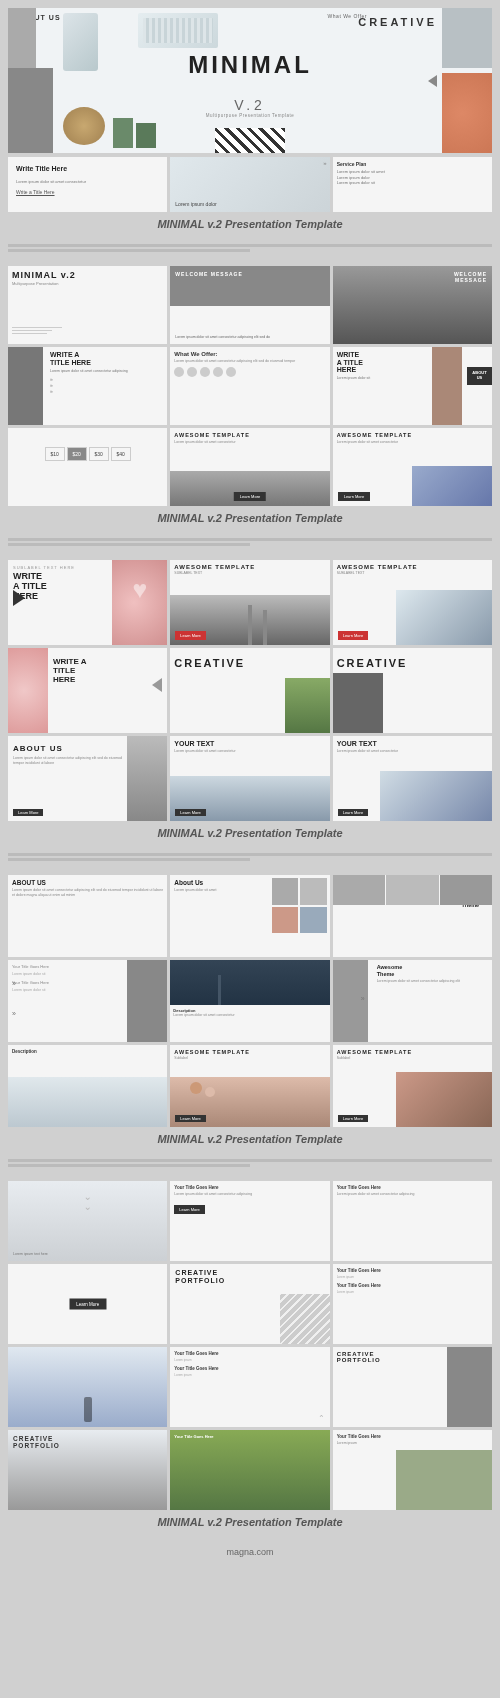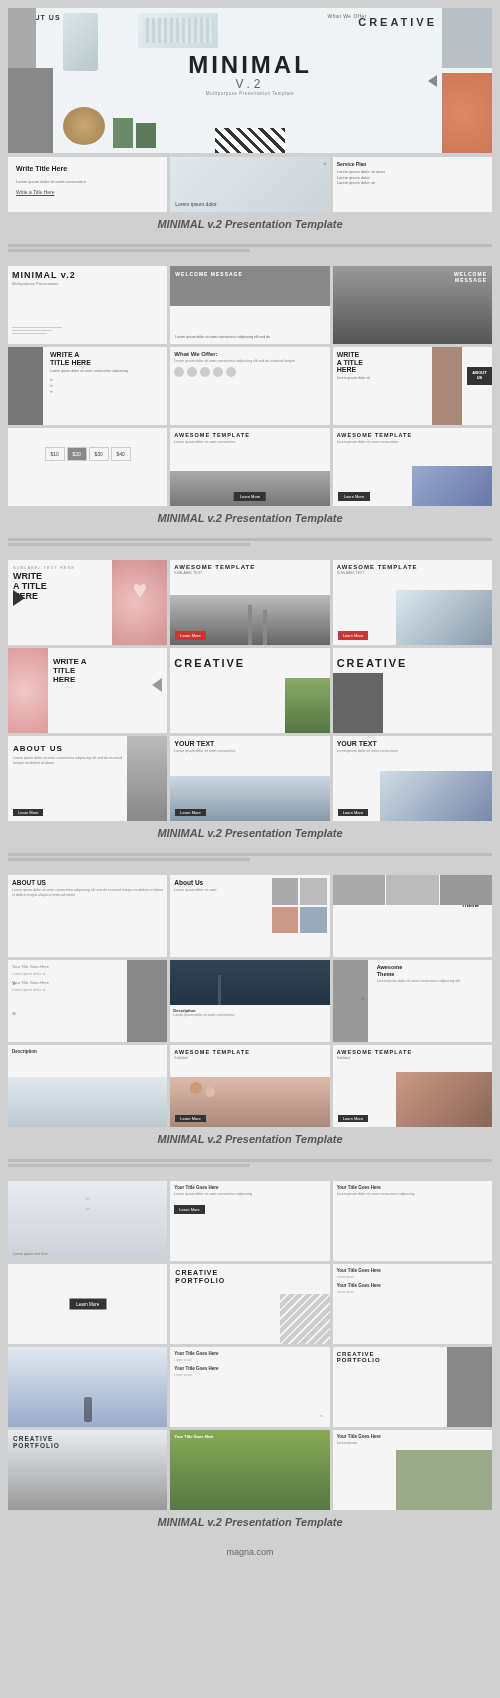--- a/index.html
+++ b/index.html
@@ -90,21 +90,21 @@
     <div style="position:absolute; top:5px; left:55px; width:35px; height:58px; background:linear-gradient(135deg,#dce4e8,#b8c8cc); border-radius:3px;"></div>
 
     <div style="position:absolute; bottom:8px; left:55px; width:42px; height:38px; background:radial-gradient(circle, #c8a870, #a08050); border-radius:50%;"></div>
 
     <div style="position:absolute; top:5px; left:130px; width:80px; height:35px; background:linear-gradient(135deg,#e5edf0,#ccd8dc); border-radius:2px; display:flex; align-items:center; justify-content:center;">
       <div style="width:70px; height:25px; background:repeating-linear-gradient(90deg, #dde5e8 0, #dde5e8 3px, #c8d4d8 3px, #c8d4d8 6px); border-radius:1px;"></div>
     </div>
 
     <div style="position:absolute; top:45px; left:50%; transform:translateX(-50%); text-align:center;">
       <div style="font-size:24px; font-weight:900; letter-spacing:3px; color:#222; line-height:1;">MINIMAL</div>
-      <div style="font-size:12px; color:#666; letter-spacing:4px;">V.2</div>
+      <div style="font-size:14px; color:#666; letter-spacing:4px;margin-top:20px;">V.2</div>
       <div style="font-size:4.5px; color:#888; letter-spacing:0.5px;">Multipurpose Presentation Template</div>
     </div>
 
     <div style="position:absolute; top:5px; right:125px; font-size:5px; color:#666; letter-spacing:0.5px;">What We Offer</div>
 
     <div style="position:absolute; top:8px; right:55px; font-size:11px; font-weight:bold; letter-spacing:3px; color:#333;">CREATIVE</div>
 
     <div style="position:absolute; top:0; right:0; width:50px; height:60px; background:#b8c0c4;"></div>
     <div style="position:absolute; top:65px; right:0; width:50px; height:80px; background:#cc9988;">
       <div style="width:100%; height:100%; background:radial-gradient(circle at 40% 50%, #dd8866, #cc7755);"></div>

